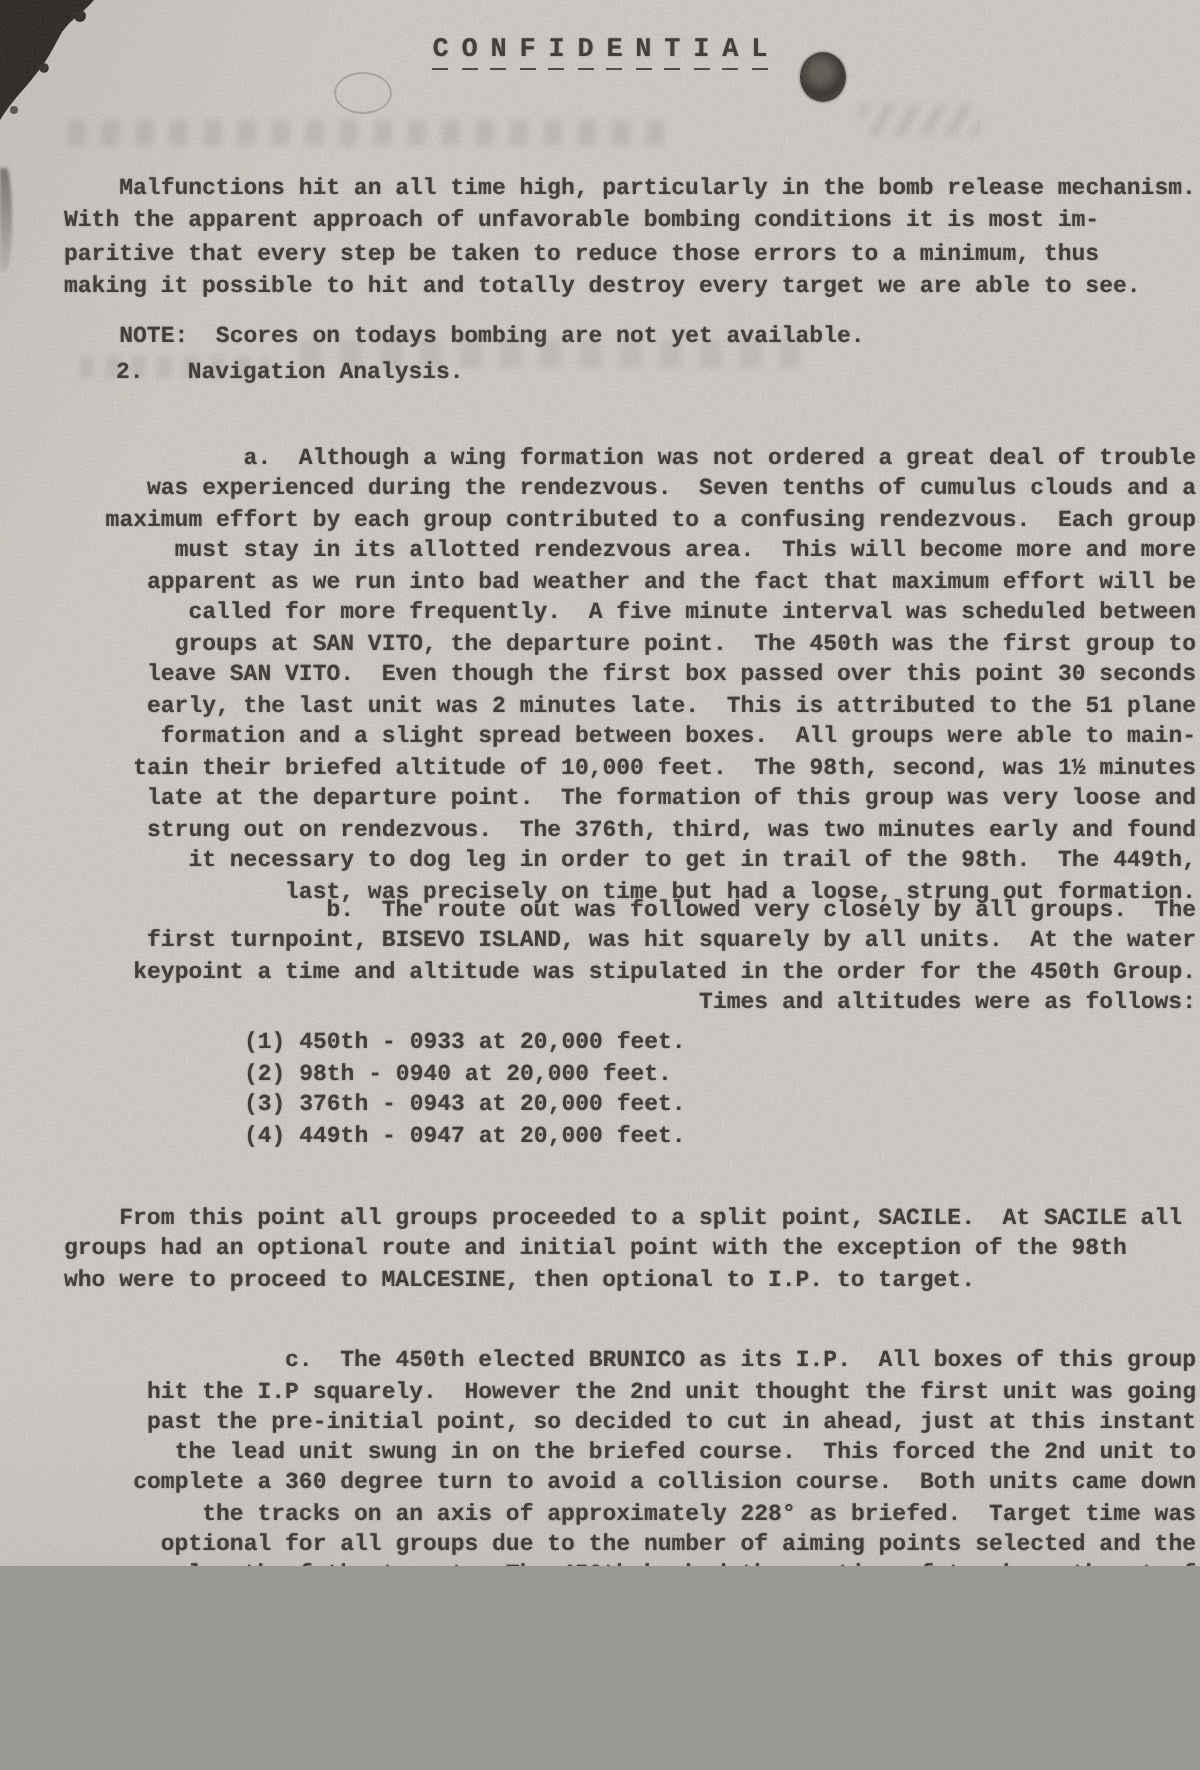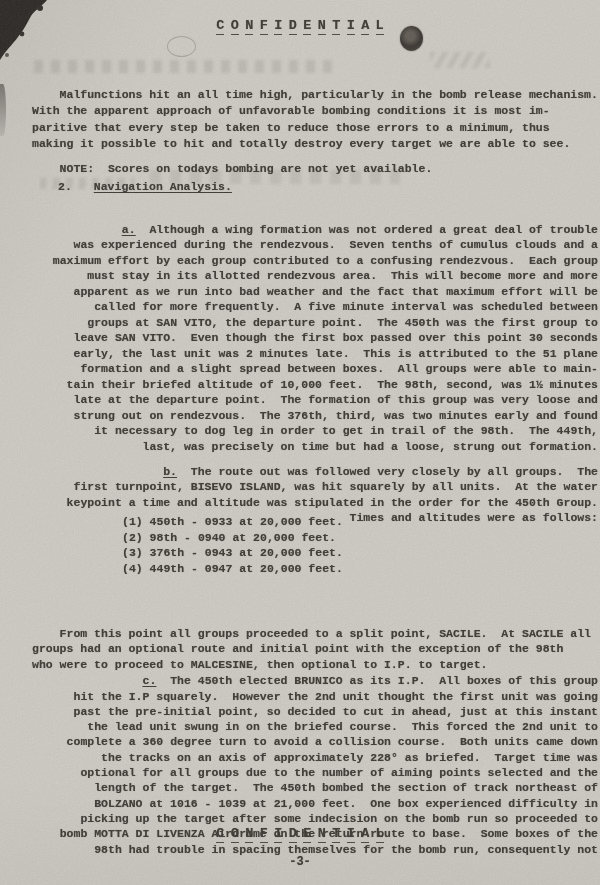--- a/index.html
+++ b/index.html
@@ -1,34 +1,34 @@
 <!DOCTYPE html>
 <html><head>
 <meta charset="utf-8">
 <style>
   html,body{margin:0;padding:0;background:#9a9894;}
   .page{
-    position:relative;width:600px;height:885px;overflow:hidden;
+    position:relative;width:600px;height:783px;overflow:hidden;
     background:
       linear-gradient(115deg, rgba(60,55,50,0.07), rgba(0,0,0,0) 18%),
       linear-gradient(0deg, rgba(80,75,70,0.05), rgba(0,0,0,0) 12%),
       #d9d6d0;
     font-family:"Liberation Mono","DejaVu Sans Mono",monospace;
     color:#33302b;
     font-weight:bold;
     text-shadow:0 0 0.8px rgba(55,50,44,0.55);
   }
   .noise{position:absolute;top:0;left:0;width:600px;height:885px;pointer-events:none;}
   .block{position:absolute;left:32px;width:566px;font-size:11.5px;}
   .pre{white-space:pre-wrap;}
   .indent{text-indent:62px;text-align:right;}
   .lh-intro{line-height:16.5px;}
   .lh-body{line-height:15.5px;}
   .lh-c{line-height:15.3px;}
-  .u{text-decoration:underline;text-underline-offset:2px;text-decoration-thickness:1px;padding-left:14px;}
+  .u{text-underline-offset:2px;text-decoration-thickness:1px;padding-left:14px;}
   .conf{position:absolute;left:0;width:600px;text-align:center;font-size:13.5px;letter-spacing:0;}
   .lt{display:inline-block;border-bottom:1.4px solid #44403a;margin:0 3.2px;padding-bottom:0.5px;line-height:1.1;}
   .pagenum{position:absolute;left:0;width:600px;text-align:center;font-size:12px;}
   .note-label{margin-right:0;}
   .note-text{margin-left:0;margin-top:24px;}
   .sec-num{margin-right:8px;}
   .stamp{
     position:absolute;left:400px;top:26px;width:23px;height:25px;border-radius:50%;
     background:radial-gradient(circle at 45% 40%, #57514a 0 22%, #26221e 55%, #3a352f 85%, #4a443d 100%);
     box-shadow:0 0 1.5px rgba(30,25,20,0.7);
@@ -101,35 +101,35 @@
 leave SAN VITO.  Even though the first box passed over this point 30 seconds
 early, the last unit was 2 minutes late.  This is attributed to the 51 plane
 formation and a slight spread between boxes.  All groups were able to main-
 tain their briefed altitude of 10,000 feet.  The 98th, second, was 1½ minutes
 late at the departure point.  The formation of this group was very loose and
 strung out on rendezvous.  The 376th, third, was two minutes early and found
 it necessary to dog leg in order to get in trail of the 98th.  The 449th,
 last, was precisely on time but had a loose, strung out formation.</span>
   </div>
 
-  <div class="block pre indent lh-body" style="top:448px">
+  <div class="block pre indent lh-body" style="top:432px">
     <span class="u">b.</span><span>  The route out was followed very closely by all groups.  The
 first turnpoint, BISEVO ISLAND, was hit squarely by all units.  At the water
 keypoint a time and altitude was stipulated in the order for the 450th Group.
 Times and altitudes were as follows:</span>
   </div>
 
   <div class="block lh-body" style="top:514px;left:122px">
     <div>(1)  450th - 0933 at 20,000 feet.</div>
     <div>(2)   98th - 0940 at 20,000 feet.</div>
     <div>(3)  376th - 0943 at 20,000 feet.</div>
     <div>(4)  449th - 0947 at 20,000 feet.</div>
   </div>
 
-  <div class="block pre lh-body" style="top:610px">
+  <div class="block pre lh-body" style="top:586px">
     <span>From this point all groups proceeded to a split point, SACILE.  At SACILE all
 groups had an optional route and initial point with the exception of the 98th
 who were to proceed to MALCESINE, then optional to I.P. to target.</span>
   </div>
 
   <div class="block pre indent lh-c" style="top:658px">
     <span class="u">c.</span><span>  The 450th elected BRUNICO as its I.P.  All boxes of this group
 hit the I.P squarely.  However the 2nd unit thought the first unit was going
 past the pre-initial point, so decided to cut in ahead, just at this instant
 the lead unit swung in on the briefed course.  This forced the 2nd unit to

